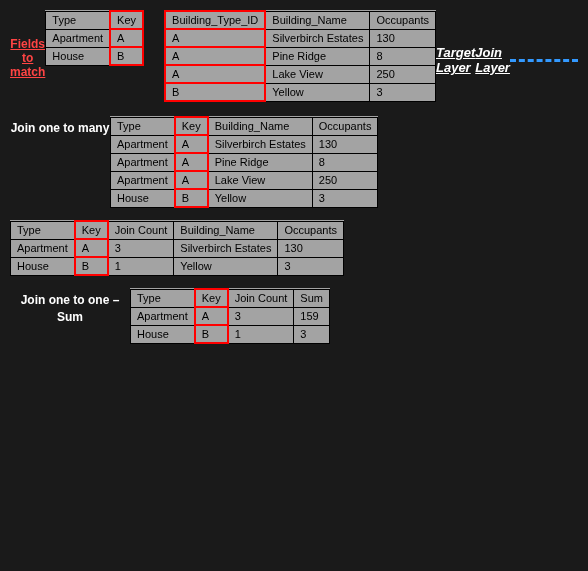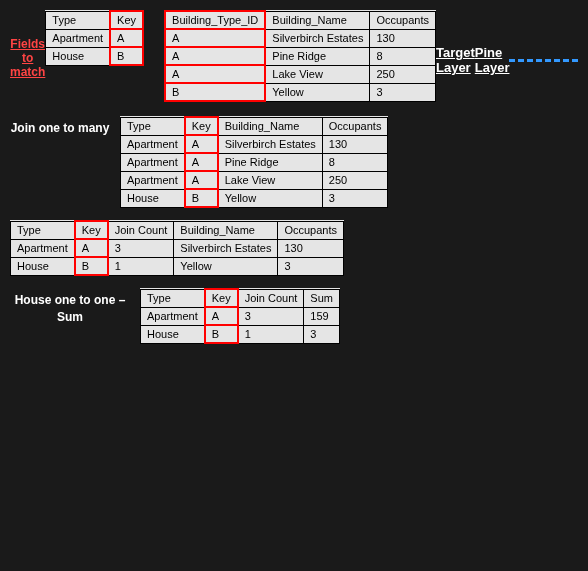--- a/index.html
+++ b/index.html
@@ -27,21 +27,21 @@
     }
     .tables-row {
       display: flex;
       gap: 20px;
       justify-content: center;
       align-items: flex-start;
       margin-bottom: 8px;
     }
     table {
       border-collapse: collapse;
-      background: #e5e5e5;
+      background: #a3a3a3;
     }
     table td, table th {
       border: 1px solid #000;
       padding: 2px 6px;
       white-space: nowrap;
     }
     .key-col {
       border: 2px solid red !important;
     }
     .building-type-col {
@@ -52,35 +52,36 @@
       justify-content: space-around;
       width: 100%;
       padding: 4px 0;
     }
     .layer-label {
       color: white;
       font-size: 13px;
       font-weight: bold;
       font-family: Arial, sans-serif;
       text-decoration: underline;
+      font-style: italic;
     }
     .dashed-line {
       width: 100%;
       border-top: 3px dashed #3399ff;
       margin: 6px 0;
     }
     .bottom-section {
       background: #1a1a1a;
       padding: 6px 10px;
     }
     .join-block {
       display: flex;
       align-items: flex-start;
       margin-bottom: 12px;
-      gap: 10px;
+      gap: 0;
     }
     .join-label {
       color: white;
       font-size: 12px;
       font-weight: bold;
       font-family: Arial, sans-serif;
       min-width: 100px;
       max-width: 120px;
       text-align: center;
       padding-top: 4px;
@@ -148,21 +149,21 @@
             <td class="building-type-col">B</td>
             <td>Yellow</td>
             <td>3</td>
           </tr>
         </tbody>
     </table>
   </div>
 
   <div class="label-row">
     <span class="layer-label">Target Layer</span>
-    <span class="layer-label">Pine Layer</span>
+    <span class="layer-label">Join Layer</span>
   </div>
   <div class="dashed-line"></div>
 </div>
 
 <div class="bottom-section">
   <div id="join-blocks-container">
       <div class="join-block">
         <div class="join-label">Join one to many</div>
         <div class="join-table-wrap">
           <table>
@@ -228,21 +229,21 @@
                 <td class="red-border">B</td>
                 <td>1</td>
                 <td>Yellow</td>
                 <td>3</td>
               </tr>
             </tbody>
           </table>
         </div>
       </div>
       <div class="join-block">
-        <div class="join-label">House one to one – Sum</div>
+        <div class="join-label">Join one to one – Sum</div>
         <div class="join-table-wrap">
           <table>
             <thead>
               <tr>
                 <td>Type</td>
                 <td class="red-border">Key</td>
                 <td>Join Count</td>
                 <td>Sum</td>
               </tr>
             </thead>

